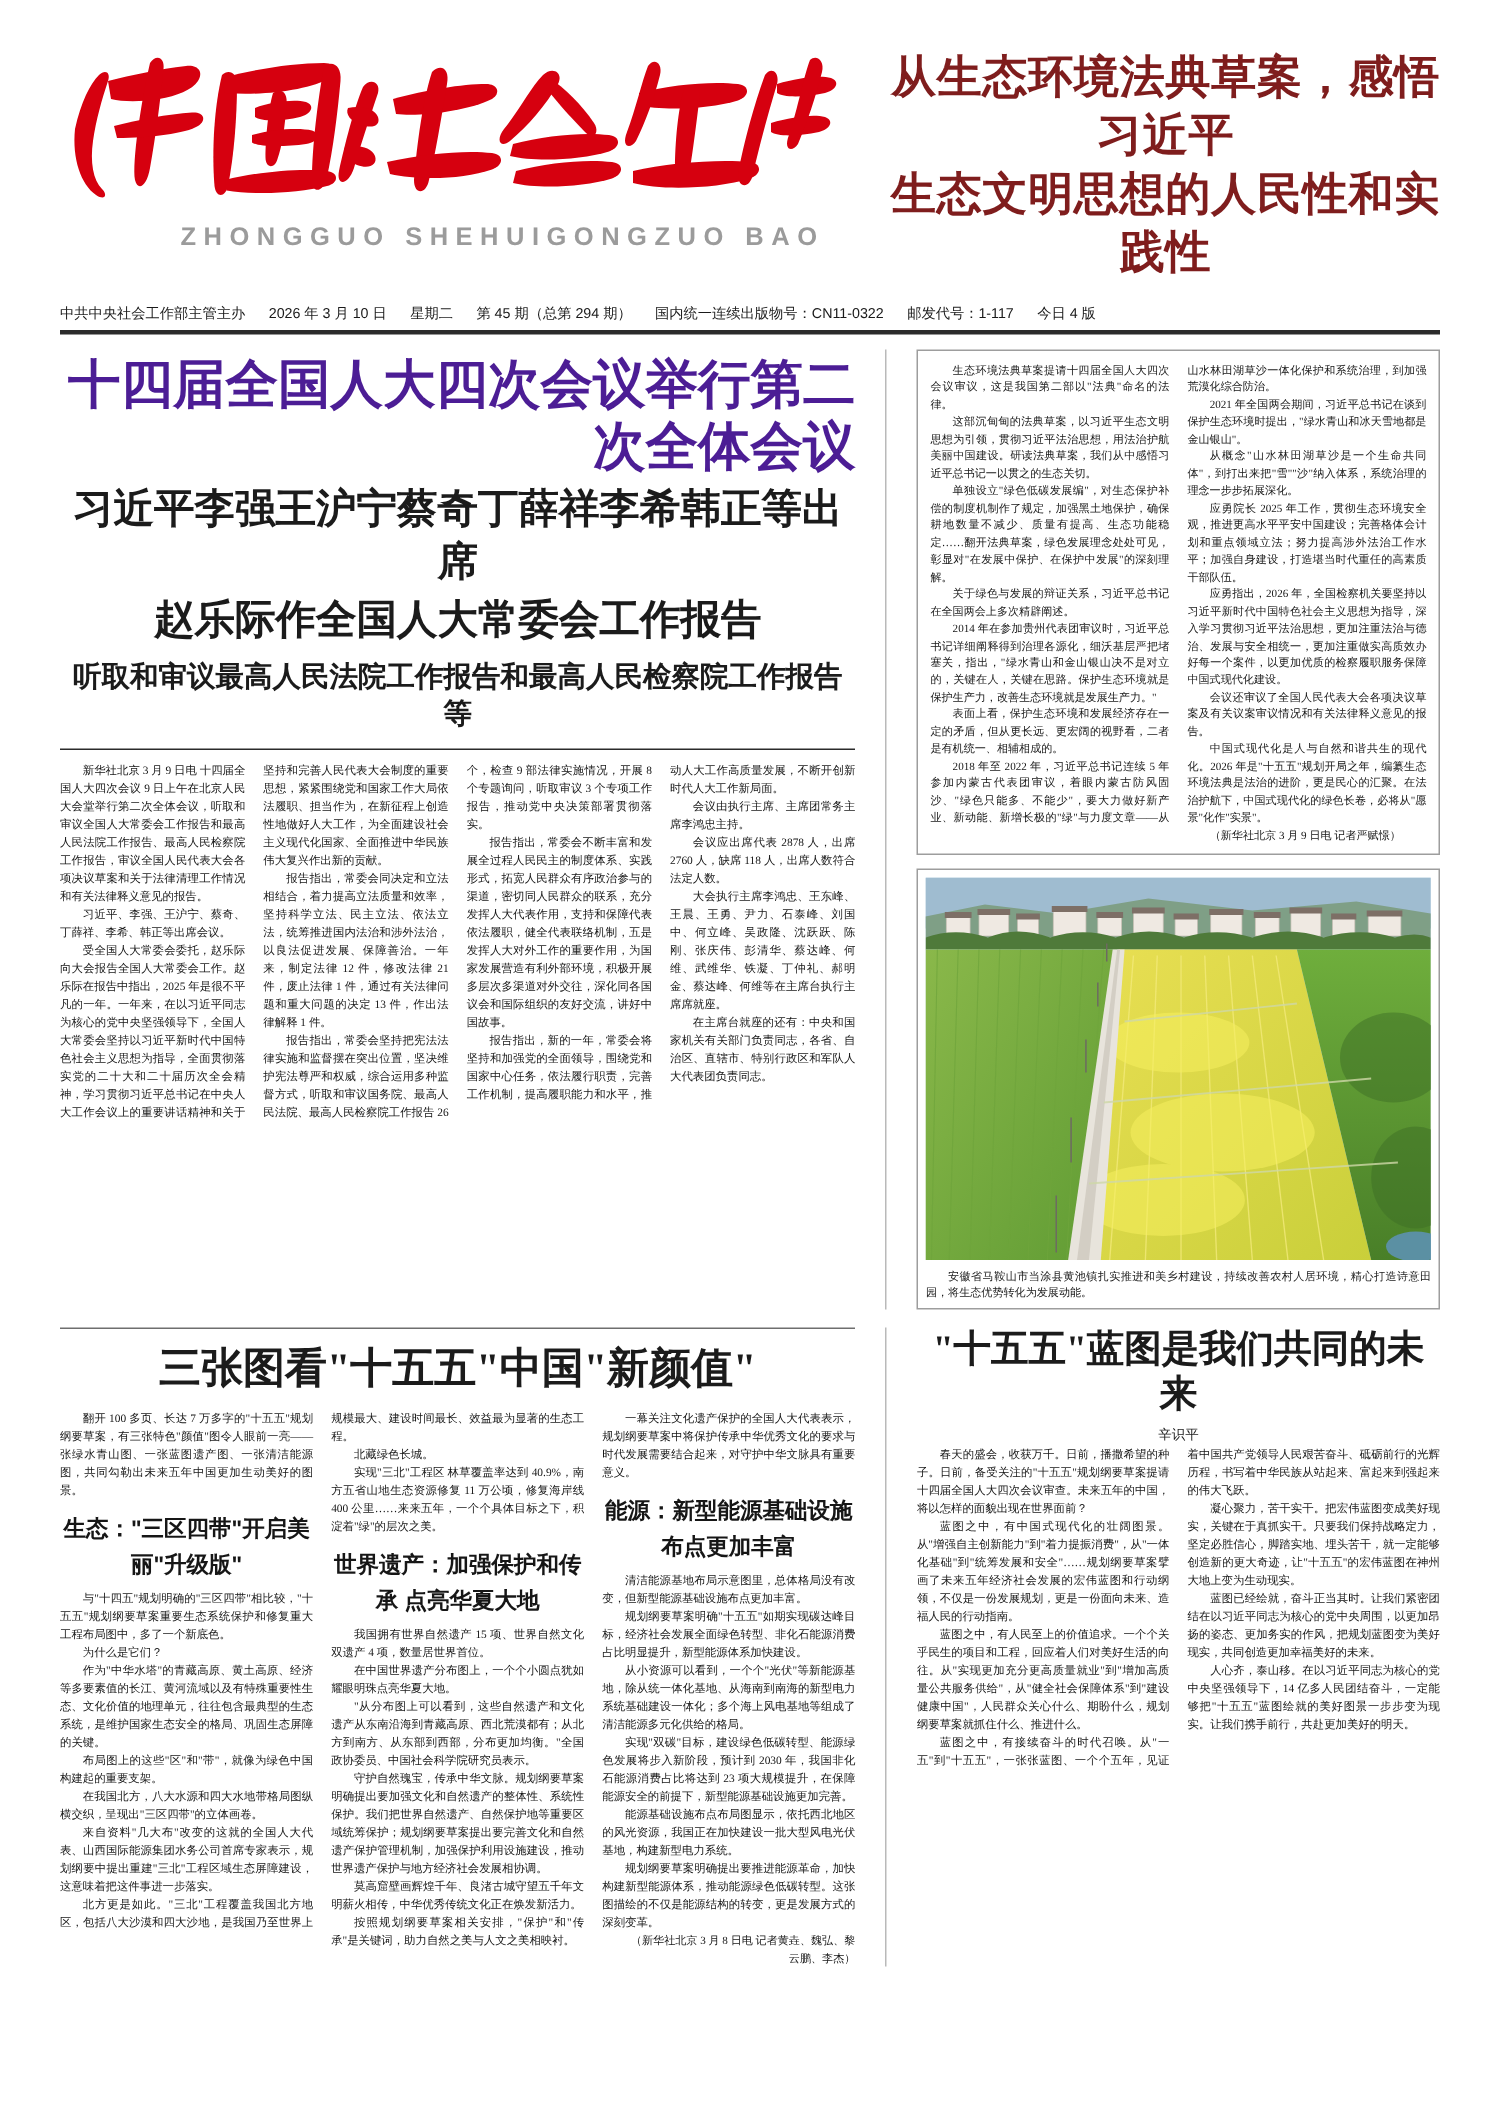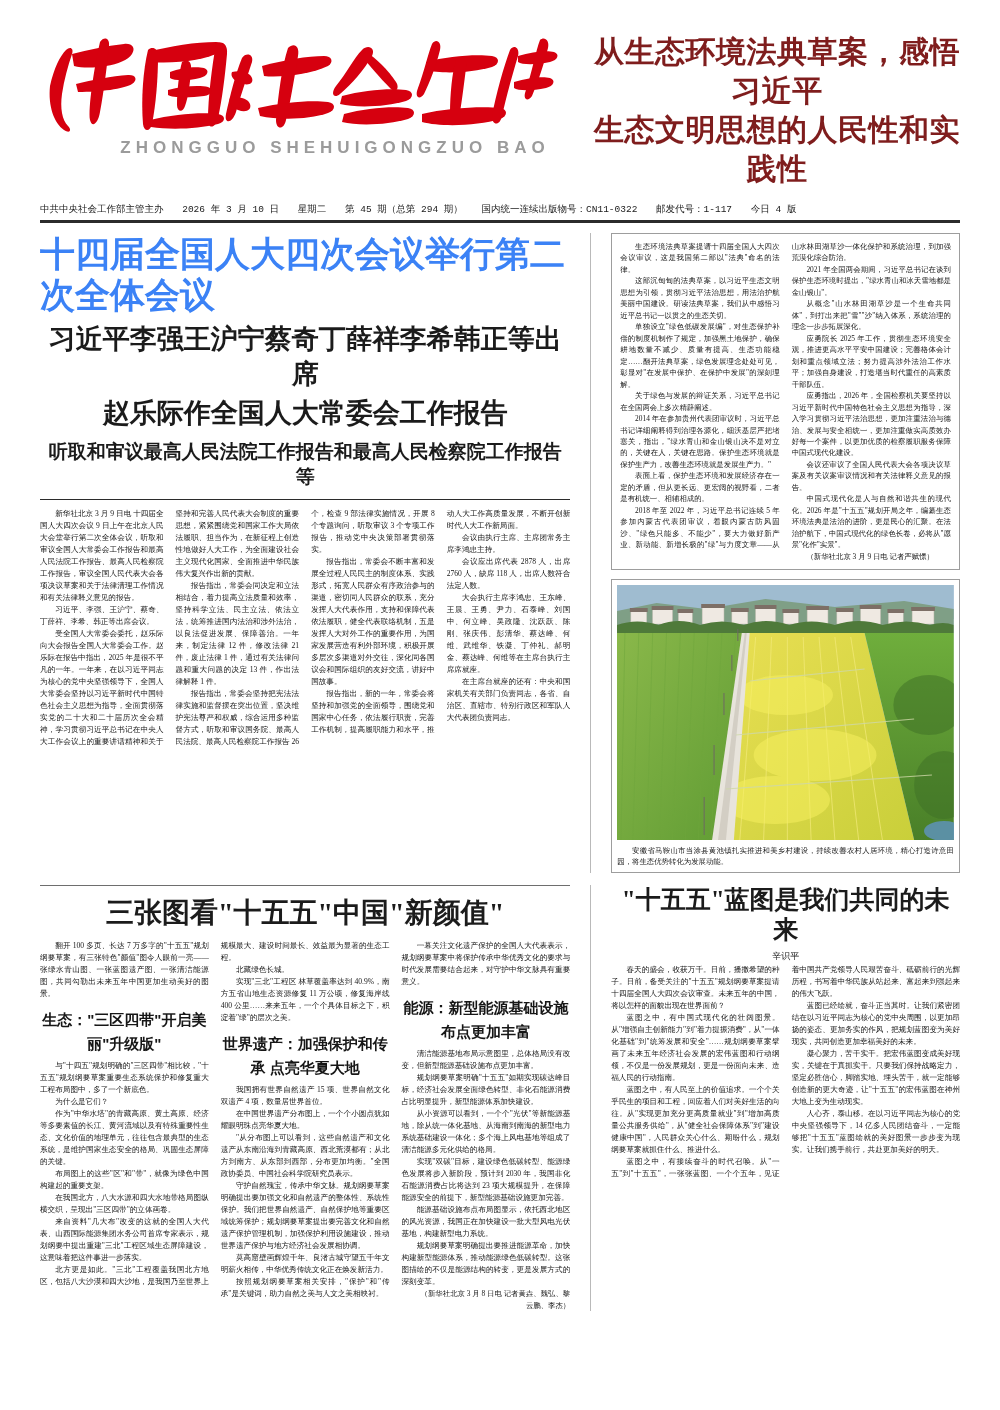--- a/index.html
+++ b/index.html
@@ -14,47 +14,47 @@
   .page{position:relative;width:1000px;height:1410px;padding:0;box-sizing:border-box;}
 
   
   .masthead{display:flex;padding:28px 40px 0 40px;box-sizing:border-box;height:200px;}
   .mast-left{width:530px;position:relative;}
   .logo-wrap{height:110px;position:relative;}
   .logo-svg{display:block;}
   .pinyin{
     text-align:center;color:#9b9b9b;font-weight:bold;
     font-family:"Liberation Sans","DejaVu Sans",sans-serif;
-    font-size:17px;letter-spacing:5px;margin-top:0;padding-left:60px;
+    font-size:17px;letter-spacing:5px;margin-top:10px;padding-left:60px;
   }
   .mast-right{flex:1;padding-left:24px;padding-top:4px;}
   .top-right-headline{
     font-family:"Liberation Sans","DejaVu Sans",sans-serif;
     font-weight:bold;font-size:30px;line-height:1.30;
     color:#7f1d1d;letter-spacing:0.5px;text-align:center;
   }
 
   
   .pubinfo{
     margin:0 40px;padding:3px 0 4px 0;
-    font-family:Liberation Mono, monospace;
+    font-family:Liberation Sans, sans-serif;
     font-size:9.5px;color:#1a1a1a;white-space:nowrap;
   }
   .pubinfo span{margin-right:13px;}
   .rule-thick{margin:0 40px;height:3px;background:#2b2b2b;}
 
   
   .body-area{display:flex;padding:0 40px;box-sizing:border-box;margin-top:10px;}
   .col-left{width:555px;}
   .col-right{width:365px;margin-left:20px;border-left:1px solid #b9b9b9;padding-left:20px;}
 
   
   .hl-main{
-    font-family:Liberation Mono, monospace;
-    font-weight:bold;text-align:left;color:#3b82f6;
+    font-family:Liberation Serif, serif;
+    font-weight:bold;text-align:right;color:#4c1d95;
     font-size:35px;line-height:1.16;letter-spacing:0px;
     padding-top:4px;
   }
   .hl-sub1{
     font-family:"Liberation Sans","DejaVu Sans",sans-serif;
     font-weight:bold;text-align:center;color:#1b1b1b;
     font-size:27px;line-height:1.30;margin-top:4px;
   }
   .hl-sub2{
     font-family:"Liberation Serif","DejaVu Serif",serif;
@@ -369,20 +369,20 @@
     </div>
 
     <div class="low-right">
       <div class="sec-title-s">"十五五"蓝图是我们共同的未来</div>
       <div class="author">辛识平</div>
       <div class="textcols c2">
         <p>春天的盛会，收获万千。日前，播撒希望的种子。日前，备受关注的"十五五"规划纲要草案提请十四届全国人大四次会议审查。未来五年的中国，将以怎样的面貌出现在世界面前？</p>
         <p>蓝图之中，有中国式现代化的壮阔图景。从"增强自主创新能力"到"着力提振消费"，从"一体化基础"到"统筹发展和安全"……规划纲要草案擘画了未来五年经济社会发展的宏伟蓝图和行动纲领，不仅是一份发展规划，更是一份面向未来、造福人民的行动指南。</p>
         <p>蓝图之中，有人民至上的价值追求。一个个关乎民生的项目和工程，回应着人们对美好生活的向往。从"实现更加充分更高质量就业"到"增加高质量公共服务供给"，从"健全社会保障体系"到"建设健康中国"，人民群众关心什么、期盼什么，规划纲要草案就抓住什么、推进什么。</p>
         <p>蓝图之中，有接续奋斗的时代召唤。从"一五"到"十五五"，一张张蓝图、一个个五年，见证着中国共产党领导人民艰苦奋斗、砥砺前行的光辉历程，书写着中华民族从站起来、富起来到强起来的伟大飞跃。</p>
+        <p>凝心聚力，苦干实干。把宏伟蓝图变成美好现实，关键在于真抓实干。只要我们保持战略定力，坚定必胜信心，脚踏实地、埋头苦干，就一定能够创造新的更大奇迹，让"十五五"的宏伟蓝图在神州大地上变为生动现实。</p>
         <p>蓝图已经绘就，奋斗正当其时。让我们紧密团结在以习近平同志为核心的党中央周围，以更加昂扬的姿态、更加务实的作风，把规划蓝图变为美好现实，共同创造更加幸福美好的未来。</p>
-        <p>凝心聚力，苦干实干。把宏伟蓝图变成美好现实，关键在于真抓实干。只要我们保持战略定力，坚定必胜信心，脚踏实地、埋头苦干，就一定能够创造新的更大奇迹，让"十五五"的宏伟蓝图在神州大地上变为生动现实。</p>
         <p>人心齐，泰山移。在以习近平同志为核心的党中央坚强领导下，14 亿多人民团结奋斗，一定能够把"十五五"蓝图绘就的美好图景一步步变为现实。让我们携手前行，共赴更加美好的明天。</p>
       </div>
     </div>
   </div>
 
 </div>
 
 </body></html>

